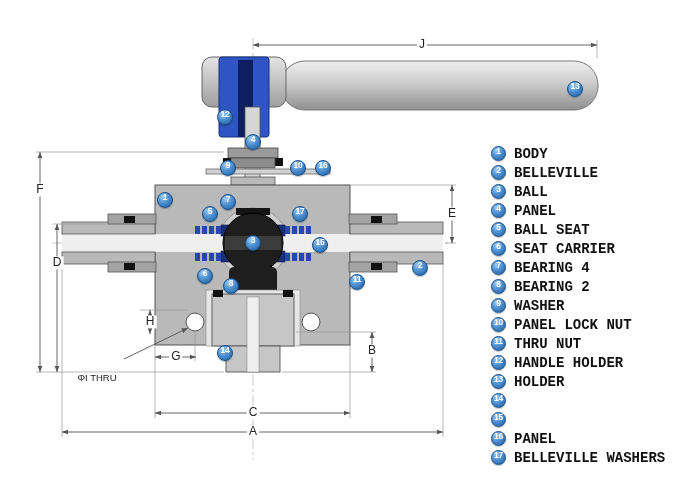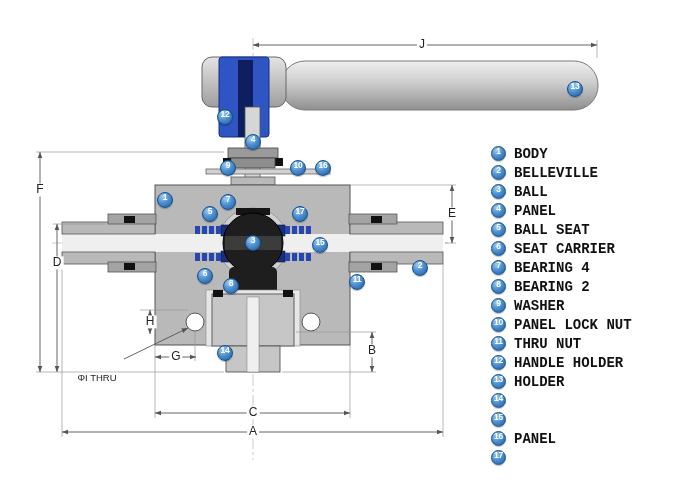--- a/index.html
+++ b/index.html
@@ -371,15 +371,16 @@
     <span class="callout legend-badge">
       <span class="callout-num">16</span>
     </span>
     <span class="legend-label">PANEL</span>
   </div>
 
   <div class="legend-row">
     <span class="callout legend-badge">
       <span class="callout-num">17</span>
     </span>
+    <span class="legend-label">BELLEVILLE WASHERS</span>
   </div>
 </div>
 </div>
 
 </body></html>

